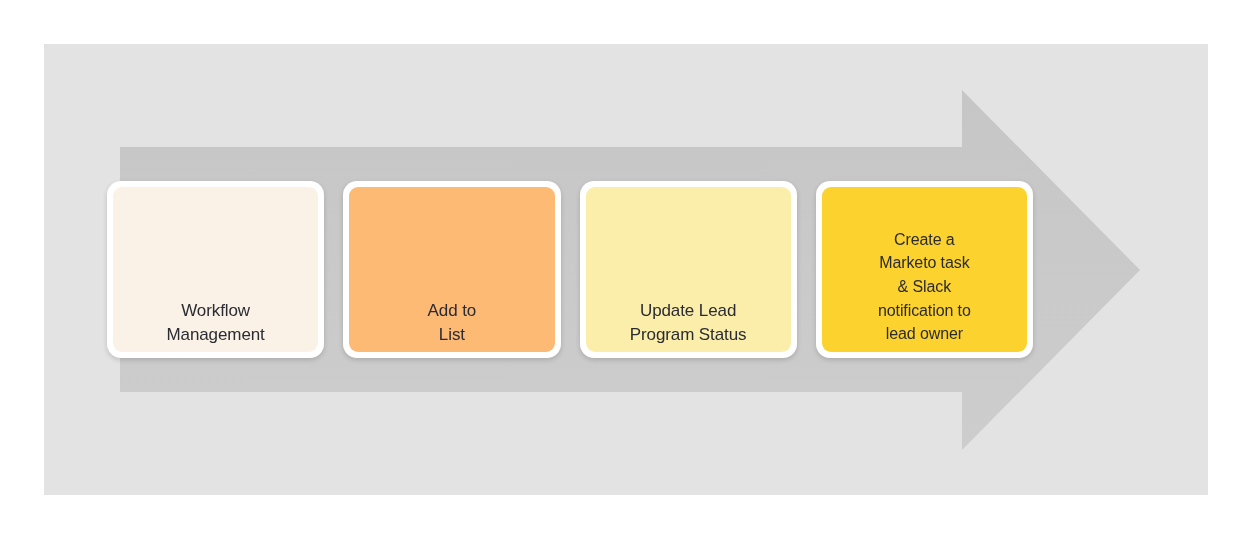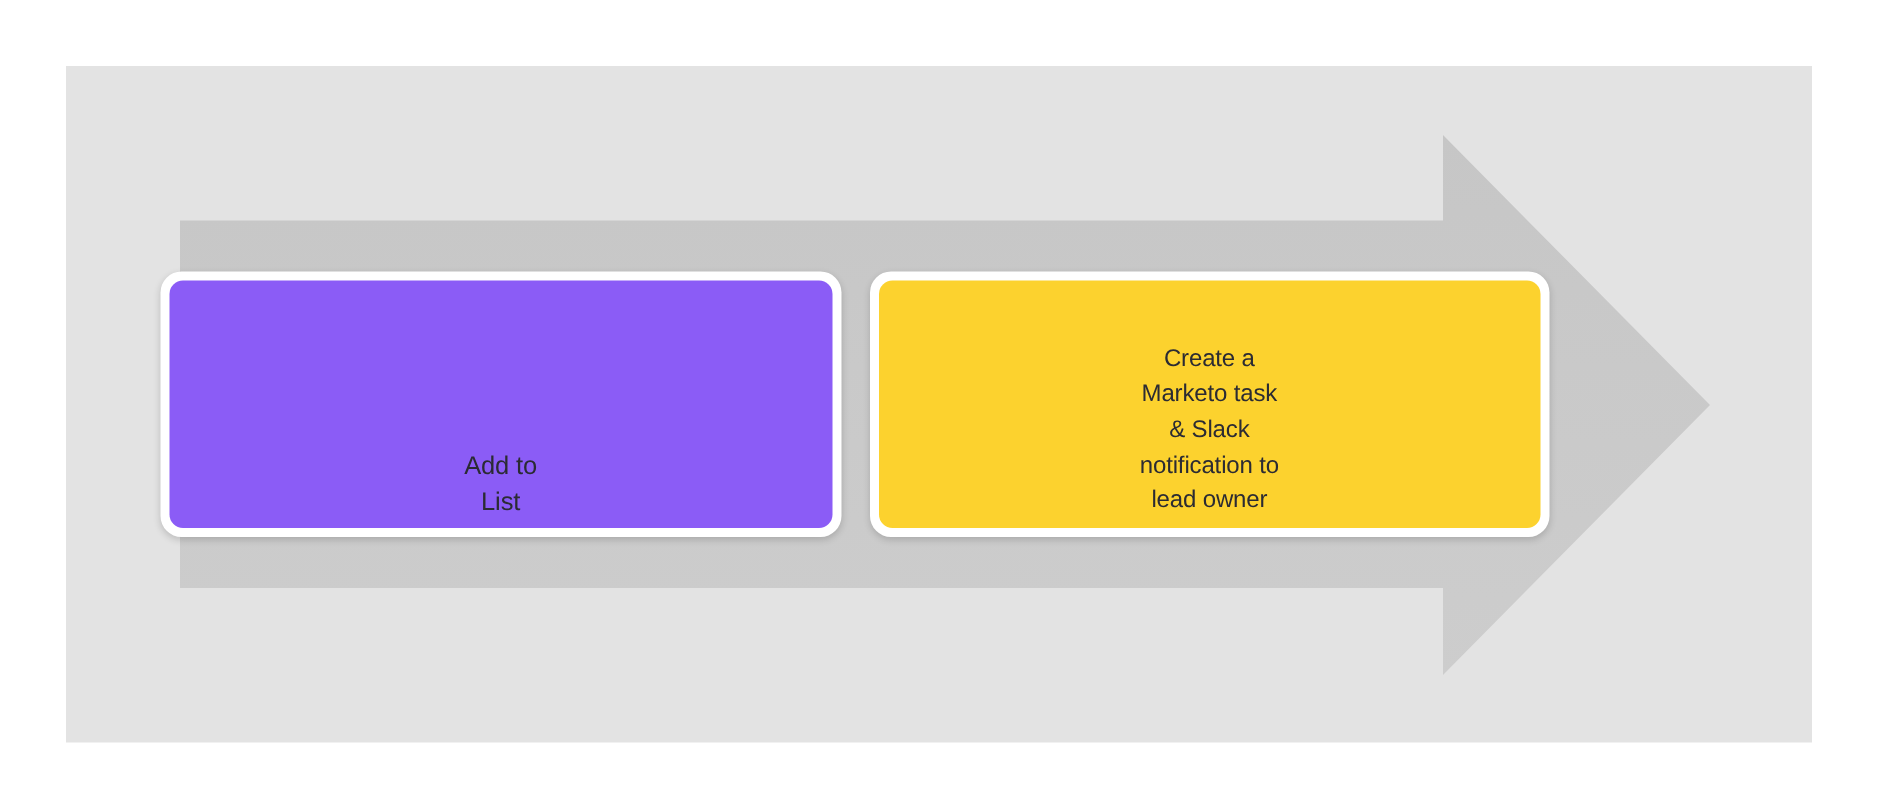--- a/index.html
+++ b/index.html
@@ -106,28 +106,40 @@
         <stop offset="0" stop-color="#c6c6c6"></stop>
         <stop offset="1" stop-color="#cdcdcd"></stop>
       </linearGradient>
     </defs>
 
     <polygon points="76,103 918,103 918,46 1096,226 918,406 918,348 76,348" fill="url(#arrowShade)"></polygon>
   </svg>
 
   <div class="cards">
 
+    <div class="card card-1">
+      <div class="card-inner" style="background:#faf2e7">
+        <span class="card-label">Workflow
+Management</span>
+      </div>
+    </div>
 
     <div class="card card-2">
-      <div class="card-inner" style="background:#8b5cf6">
+      <div class="card-inner" style="background:#fdba74">
         <span class="card-label">Add to
 List</span>
       </div>
     </div>
 
+    <div class="card card-3">
+      <div class="card-inner" style="background:#fbeeab">
+        <span class="card-label">Update Lead
+Program Status</span>
+      </div>
+    </div>
 
 
     <div class="card card-5">
       <div class="card-inner" style="background:#fcd22e">
         <span class="card-label">Create a
 Marketo task
 &amp; Slack
 notification to
 lead owner</span>
       </div>

